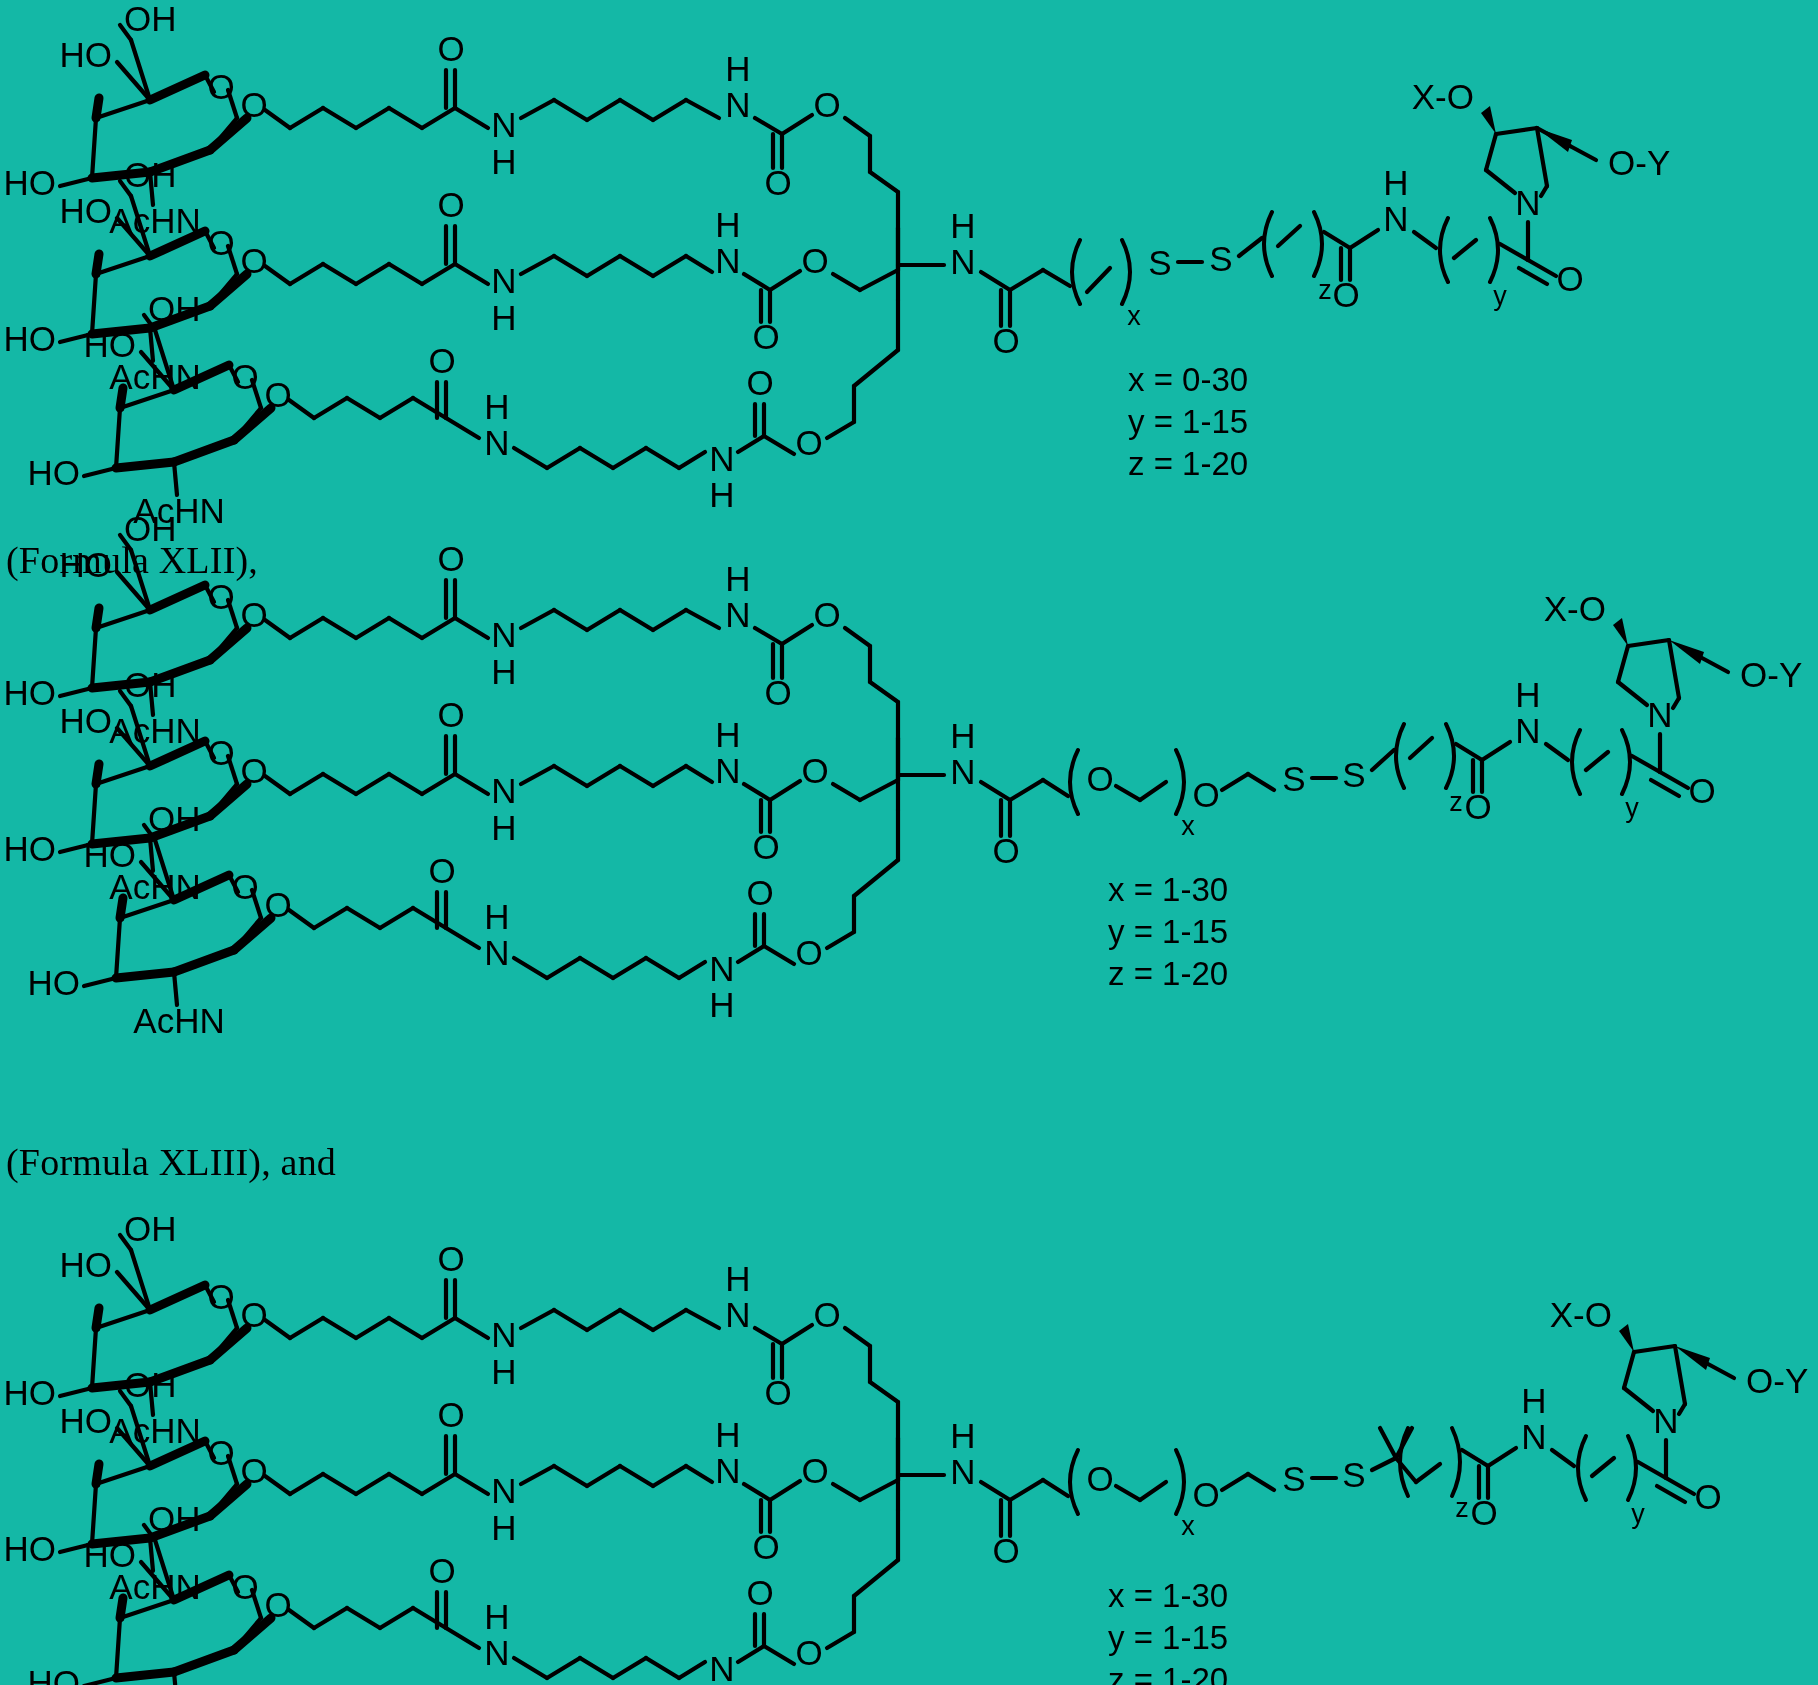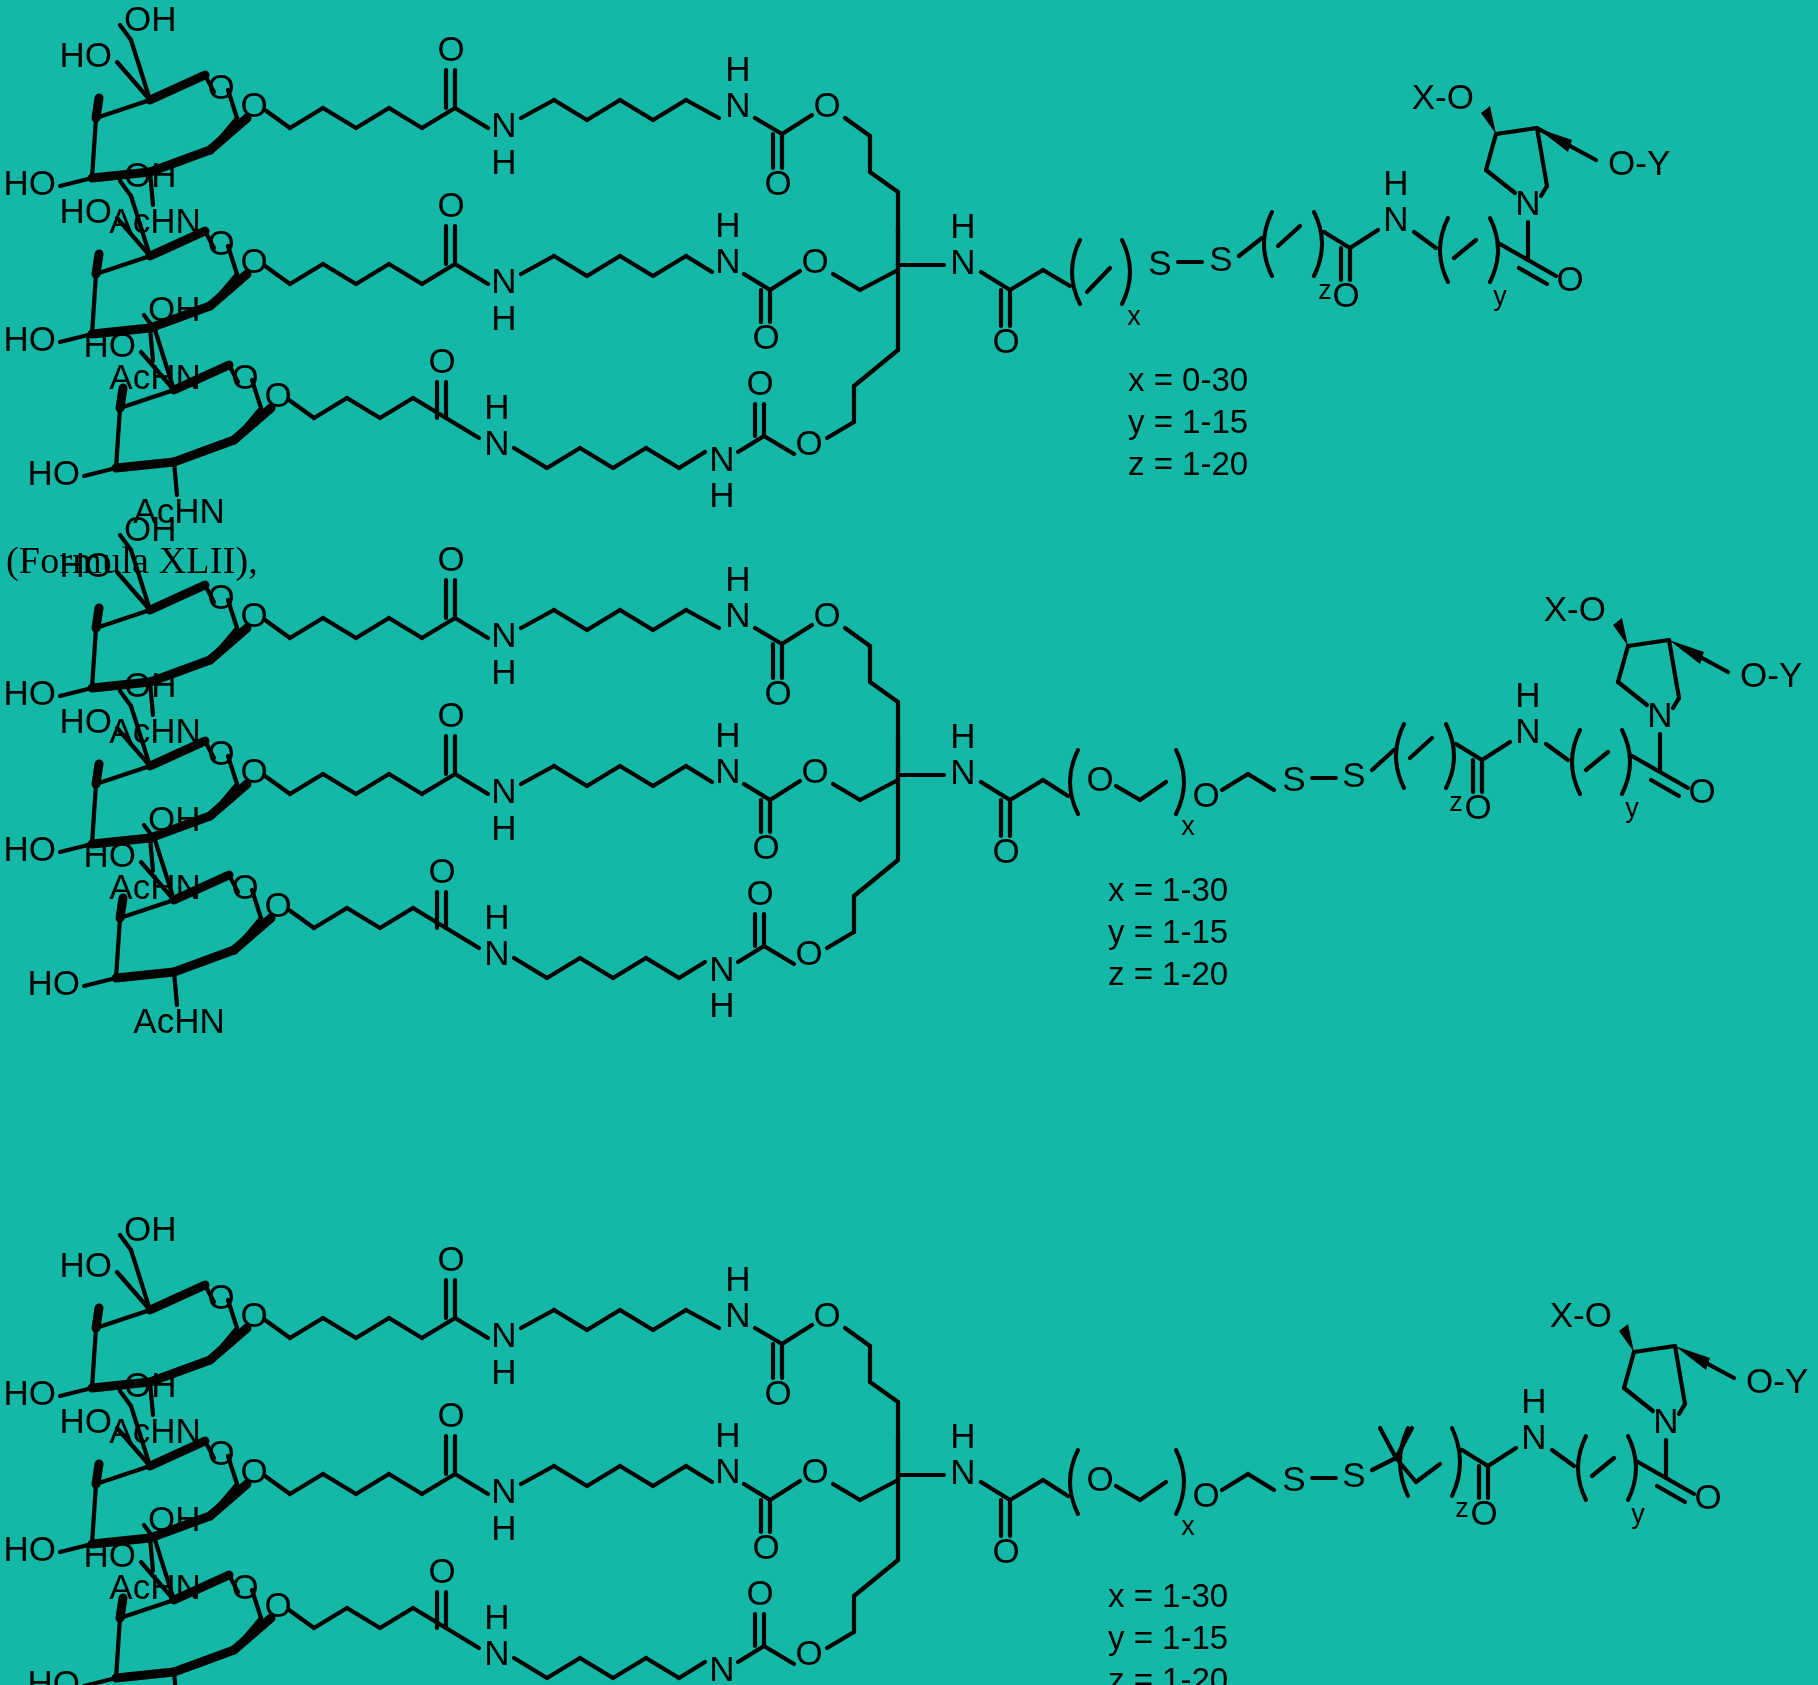--- a/index.html
+++ b/index.html
@@ -491,20 +491,21 @@
       </g>
 
       <g>
         <text class="varline" x="1108" y="382">x = 1-30</text>
         <text class="varline" x="1108" y="424">y = 1-15</text>
         <text class="varline" x="1108" y="466">z = 1-20</text>
       </g>
     </svg>
   </div>
 
+  <div class="formula-label" style="left:6px;top:1140px;">(Formula XLIII), and</div>
 
   <div class="struct" style="left:0px;top:1210px;">
     <svg width="1818" height="475" viewBox="0 0 1818 475">
 
       <g>
         <path class="bond" d="M117,62 L150,100"></path>
         <path class="bond" d="M131,40 L150,100"></path>
         <path class="bond-bold" d="M150,100 L205,75"></path>
         <path class="bond" d="M131,40 L120,25"></path>
         <path class="bond" d="M150,100 L96,118"></path>

